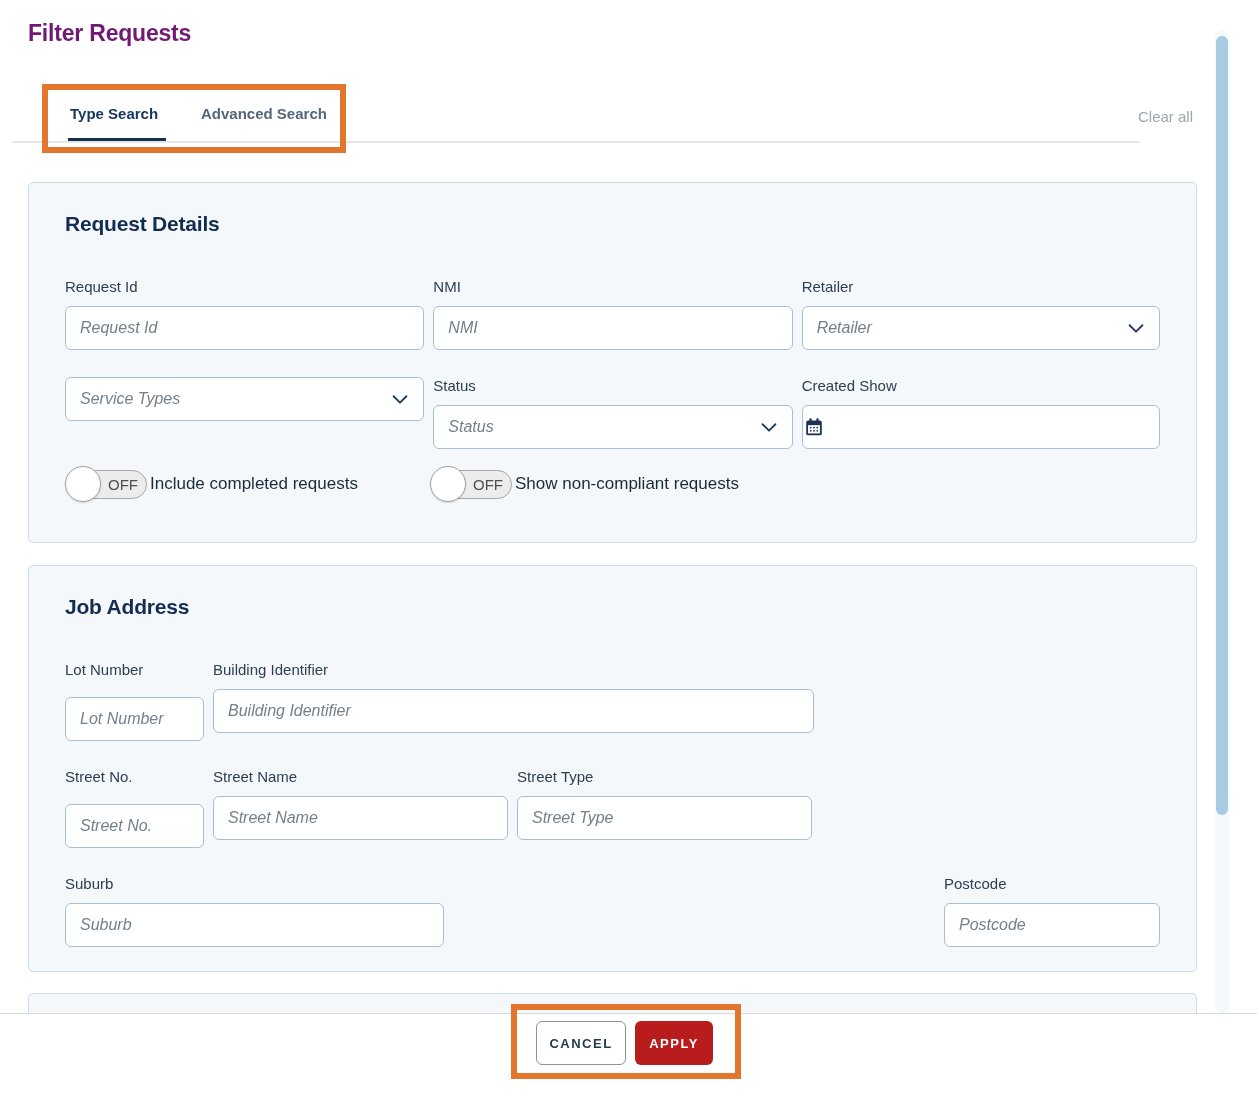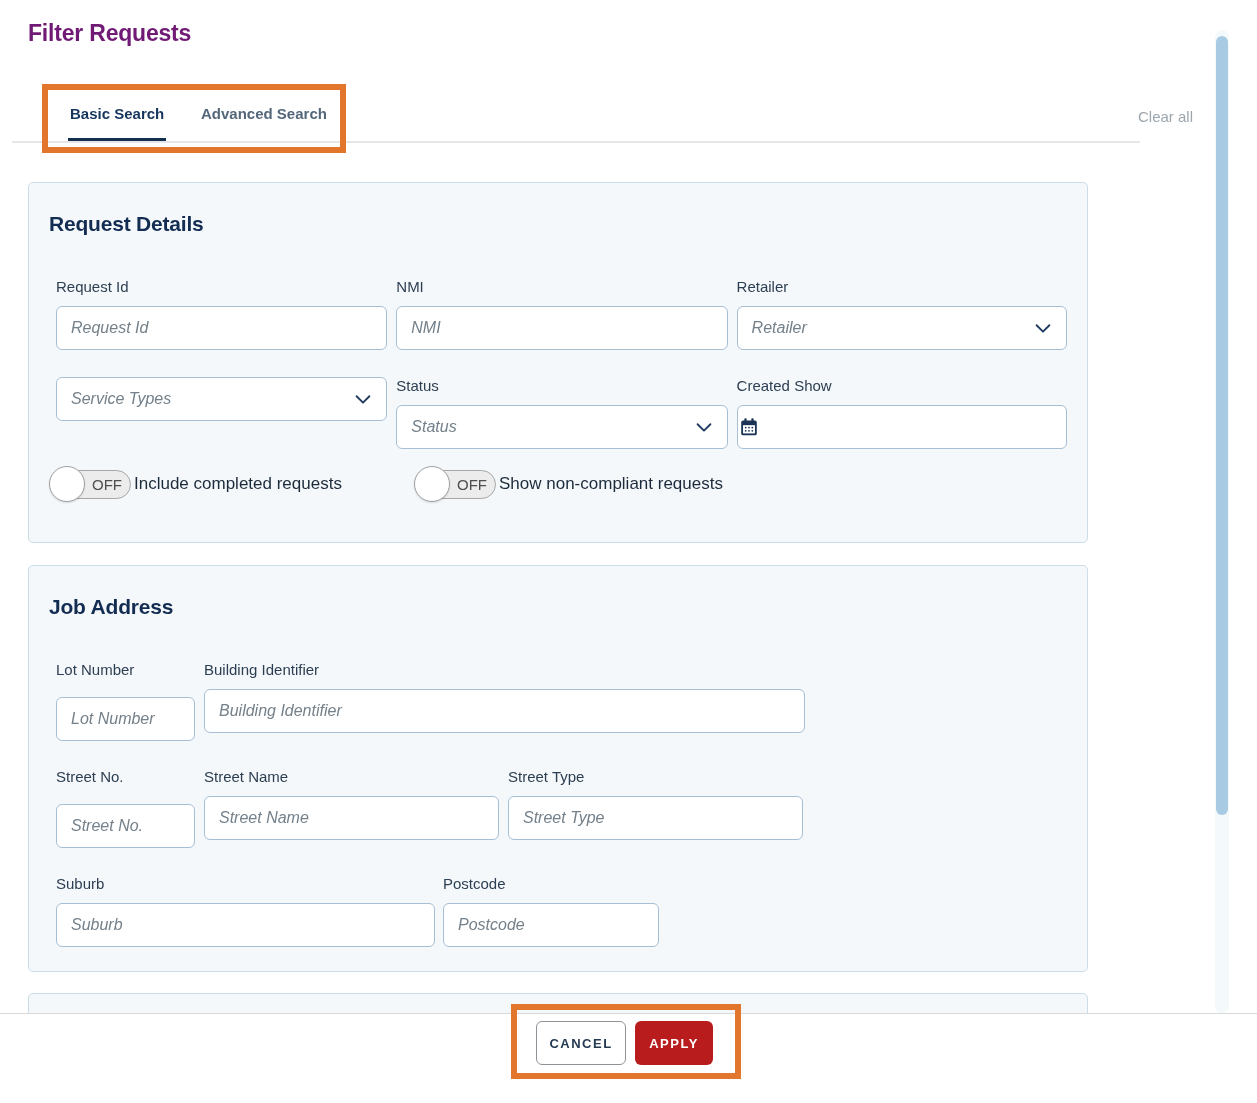--- a/index.html
+++ b/index.html
@@ -24,30 +24,30 @@
   .tabs-divider { position:absolute; left:12px; top:141px; width:1128px; height:2px; background:#e6e6e6; }
   .clear-all { position:absolute; left:1138px; top:108px; font-size:15px; color:#9ca6ae; cursor:pointer; background:none; border:none; padding:0; font-family:inherit; }
 
   
   .annotation { position:absolute; border:6px solid #e2762d; pointer-events:none; }
   .annotation-tabs { left:42px; top:84px; width:304px; height:69px; }
   .annotation-footer { left:511px; top:1004px; width:230px; height:75px; }
 
   
   .card {
-    position:absolute; left:28px; width:1060px;
+    position:absolute; left:28px; width:1169px;
     background:#f5f8fa; border:1px solid #ccdeea; border-radius:5px;
-    padding:0 20px;
+    padding:0 36px;
   }
   .card-request-details { top:182px; height:361px; }
   .card-job-address { top:565px; height:407px; }
   .card-partial { top:993px; height:21px; border-radius:5px 5px 0 0; overflow:hidden; }
   .card h2 { margin:29px 0 0 0; font-size:21px; font-weight:bold; color:#132c52; letter-spacing:-0.2px; }
 
-  .field-row { display:flex; gap:9px;margin-left:7px; }
+  .field-row { display:flex; gap:9px; }
   .row1 { margin-top:42px; }
   .rown { margin-top:27px; }
   .field { display:flex; flex-direction:column; }
   .field-label { font-size:15px; color:#2c3e52; margin-bottom:11px; }
   .control {
     height:44px; background:#fff; border:1px solid #a7bfd4; border-radius:6px;
     width:100%;
   }
   input.control { padding:0 14px; font-size:16px; font-family:inherit; color:#333; outline:none; }
   input::placeholder { font-style:italic; color:#74808a; opacity:1; }
@@ -94,21 +94,21 @@
   .scroll-track { position:absolute; left:1215px; top:30px; width:14px; height:983px; background:#f4f9fc; border-radius:7px; }
   .scroll-thumb { position:absolute; left:1216px; top:36px; width:12px; height:779px; background:#a8cae3; border-radius:6px; cursor:grab; }
 
   .icon-svg { display:block; }
 </style>
 </head>
 <body>
 
 <h1 class="page-title">Filter Requests</h1>
 
-<button class="tab tab-basic">Basic Search</button>
+<button class="tab tab-basic">Type Search</button>
 <button class="tab tab-advanced">Advanced Search</button>
 <div class="tab-underline"></div>
 <div class="tabs-divider"></div>
 <button class="clear-all">Clear all</button>
 
 <section class="card card-request-details">
   <h2>Request Details</h2>
 
   <div class="field-row row1">
     <div class="field w-third">
@@ -215,21 +215,21 @@
     <div class="field w-street">
       <span class="field-label">Street Name</span>
       <input class="control" type="text" placeholder="Street Name" style="">
     </div>
     <div class="field w-street">
       <span class="field-label">Street Type</span>
       <input class="control" type="text" placeholder="Street Type" style="">
     </div>
   </div>
 
-  <div class="field-row rown" style="gap:8px;">
+  <div class="field-row rown" style="gap:8px;justify-content:space-between;">
     <div class="field w-suburb">
       <span class="field-label">Suburb</span>
       <input class="control" type="text" placeholder="Suburb" style="">
     </div>
     <div class="field w-postcode">
       <span class="field-label">Postcode</span>
       <input class="control" type="text" placeholder="Postcode" style="">
     </div>
   </div>
 </section>

